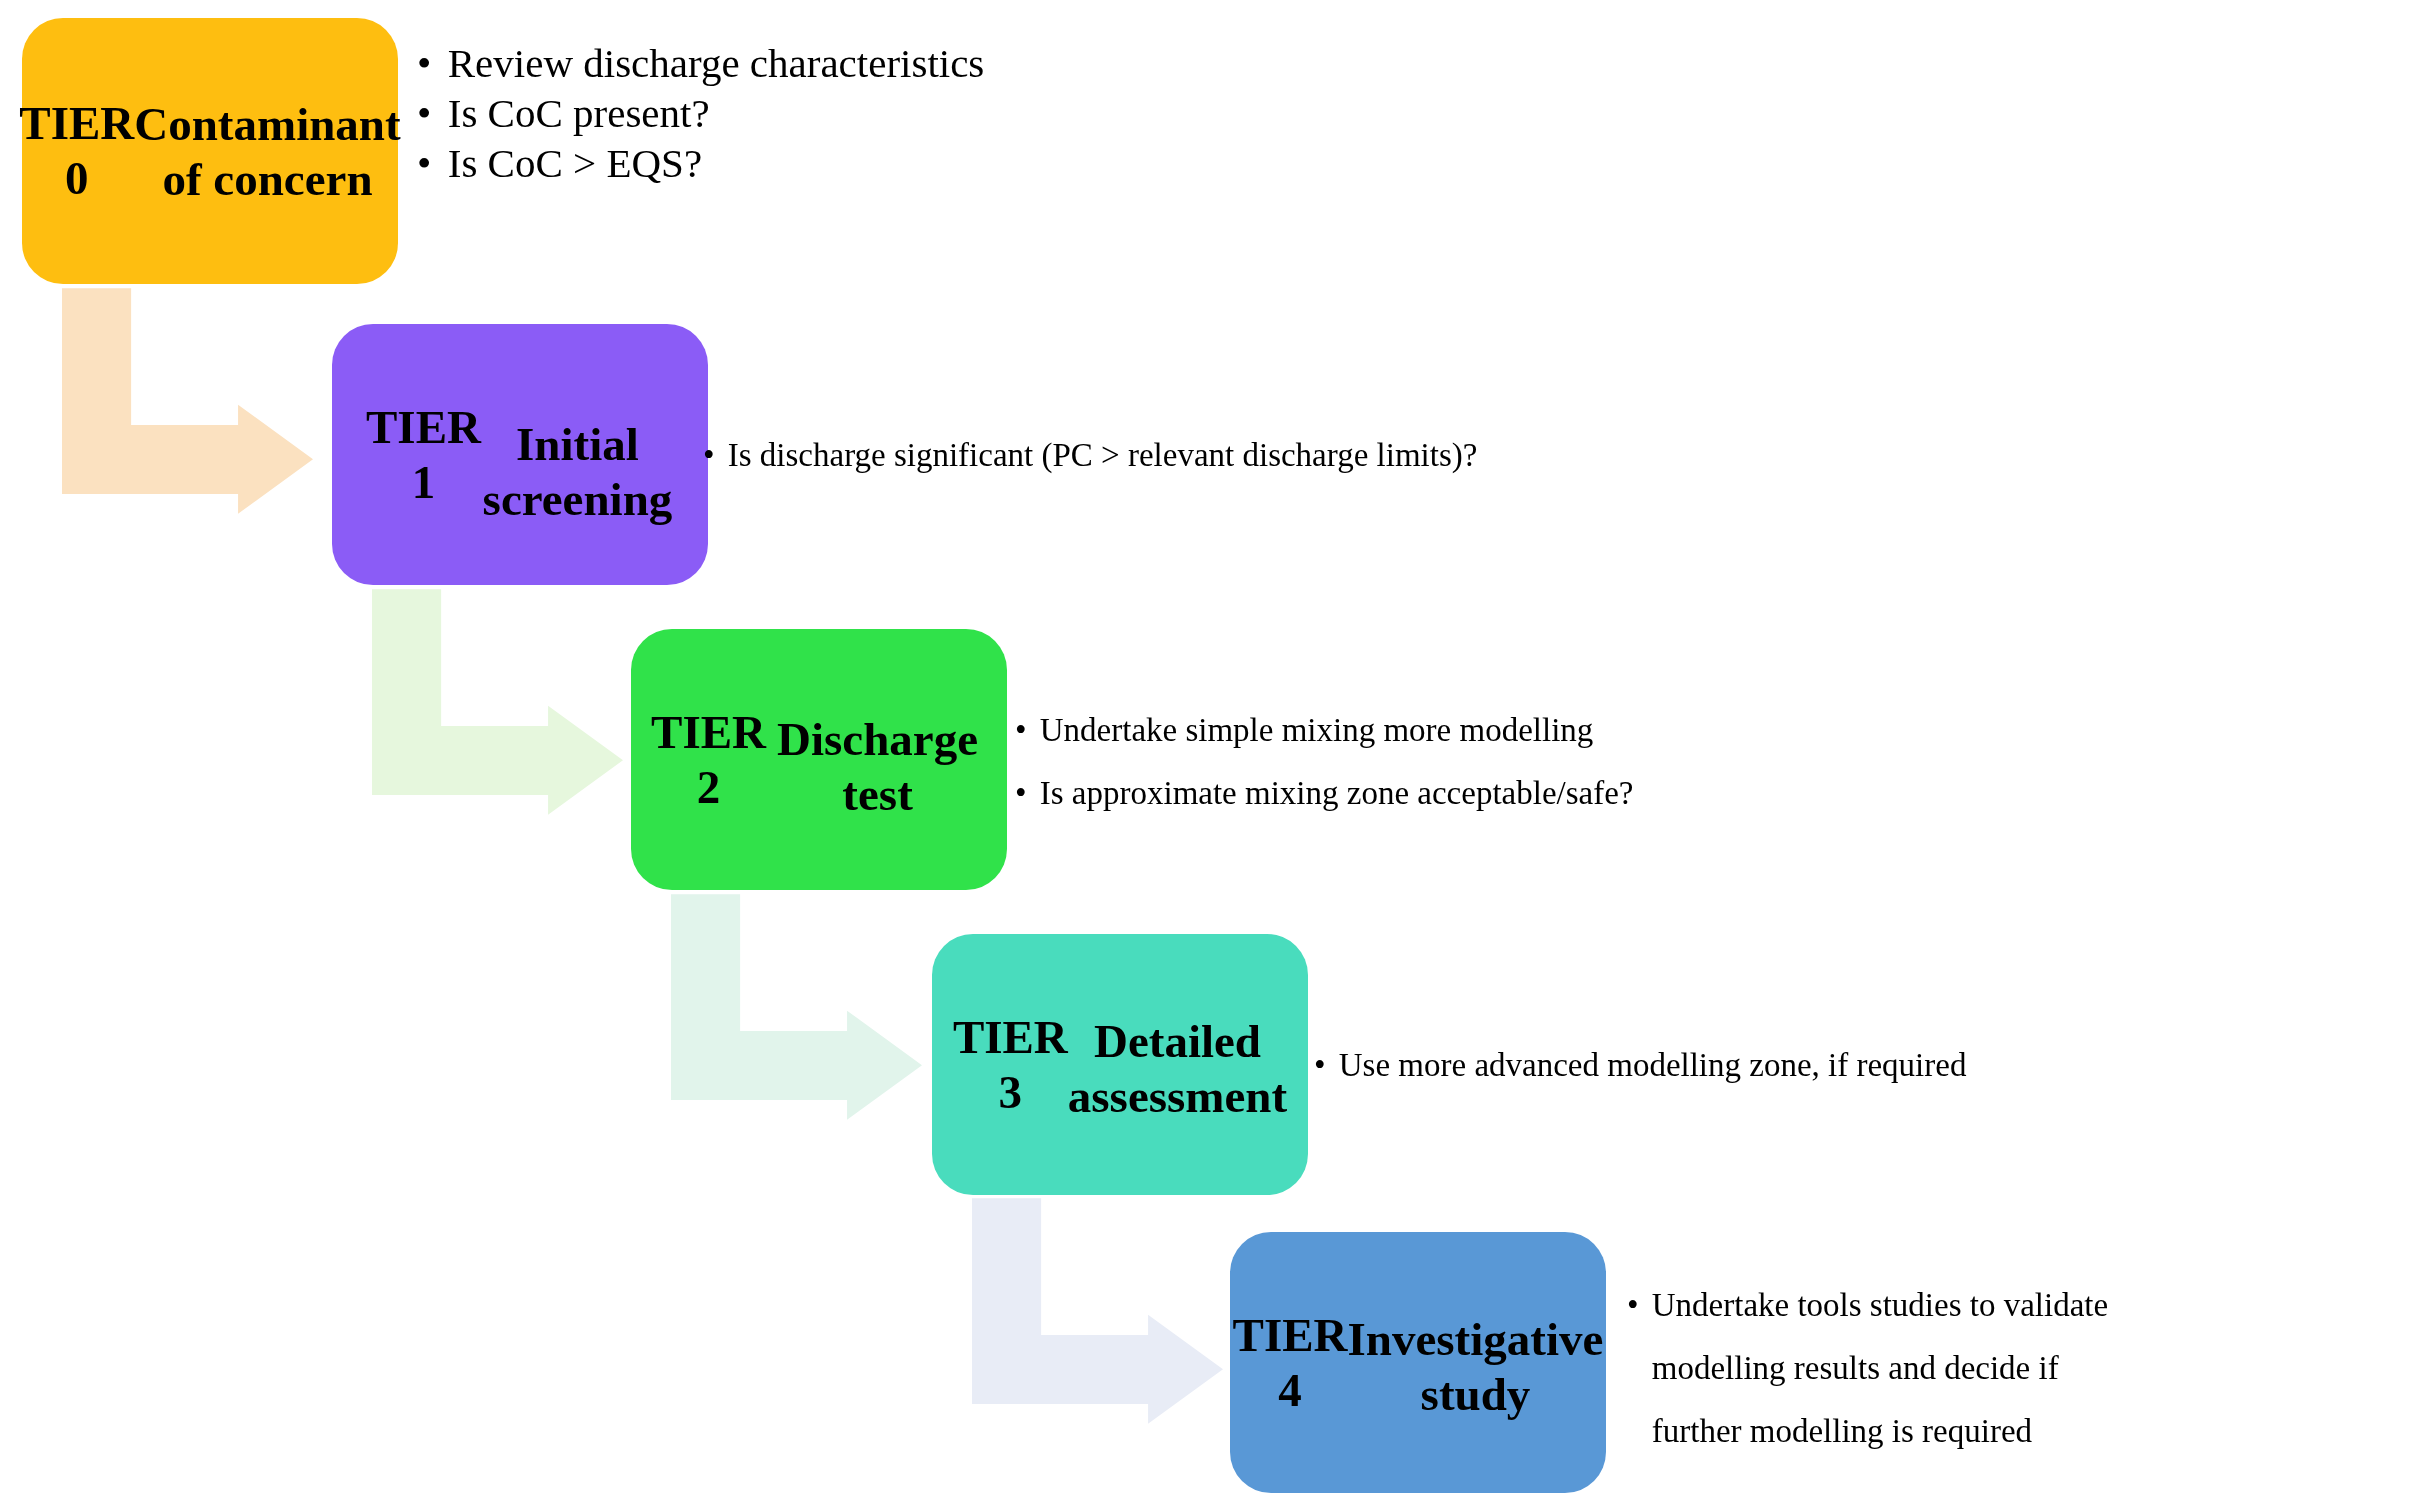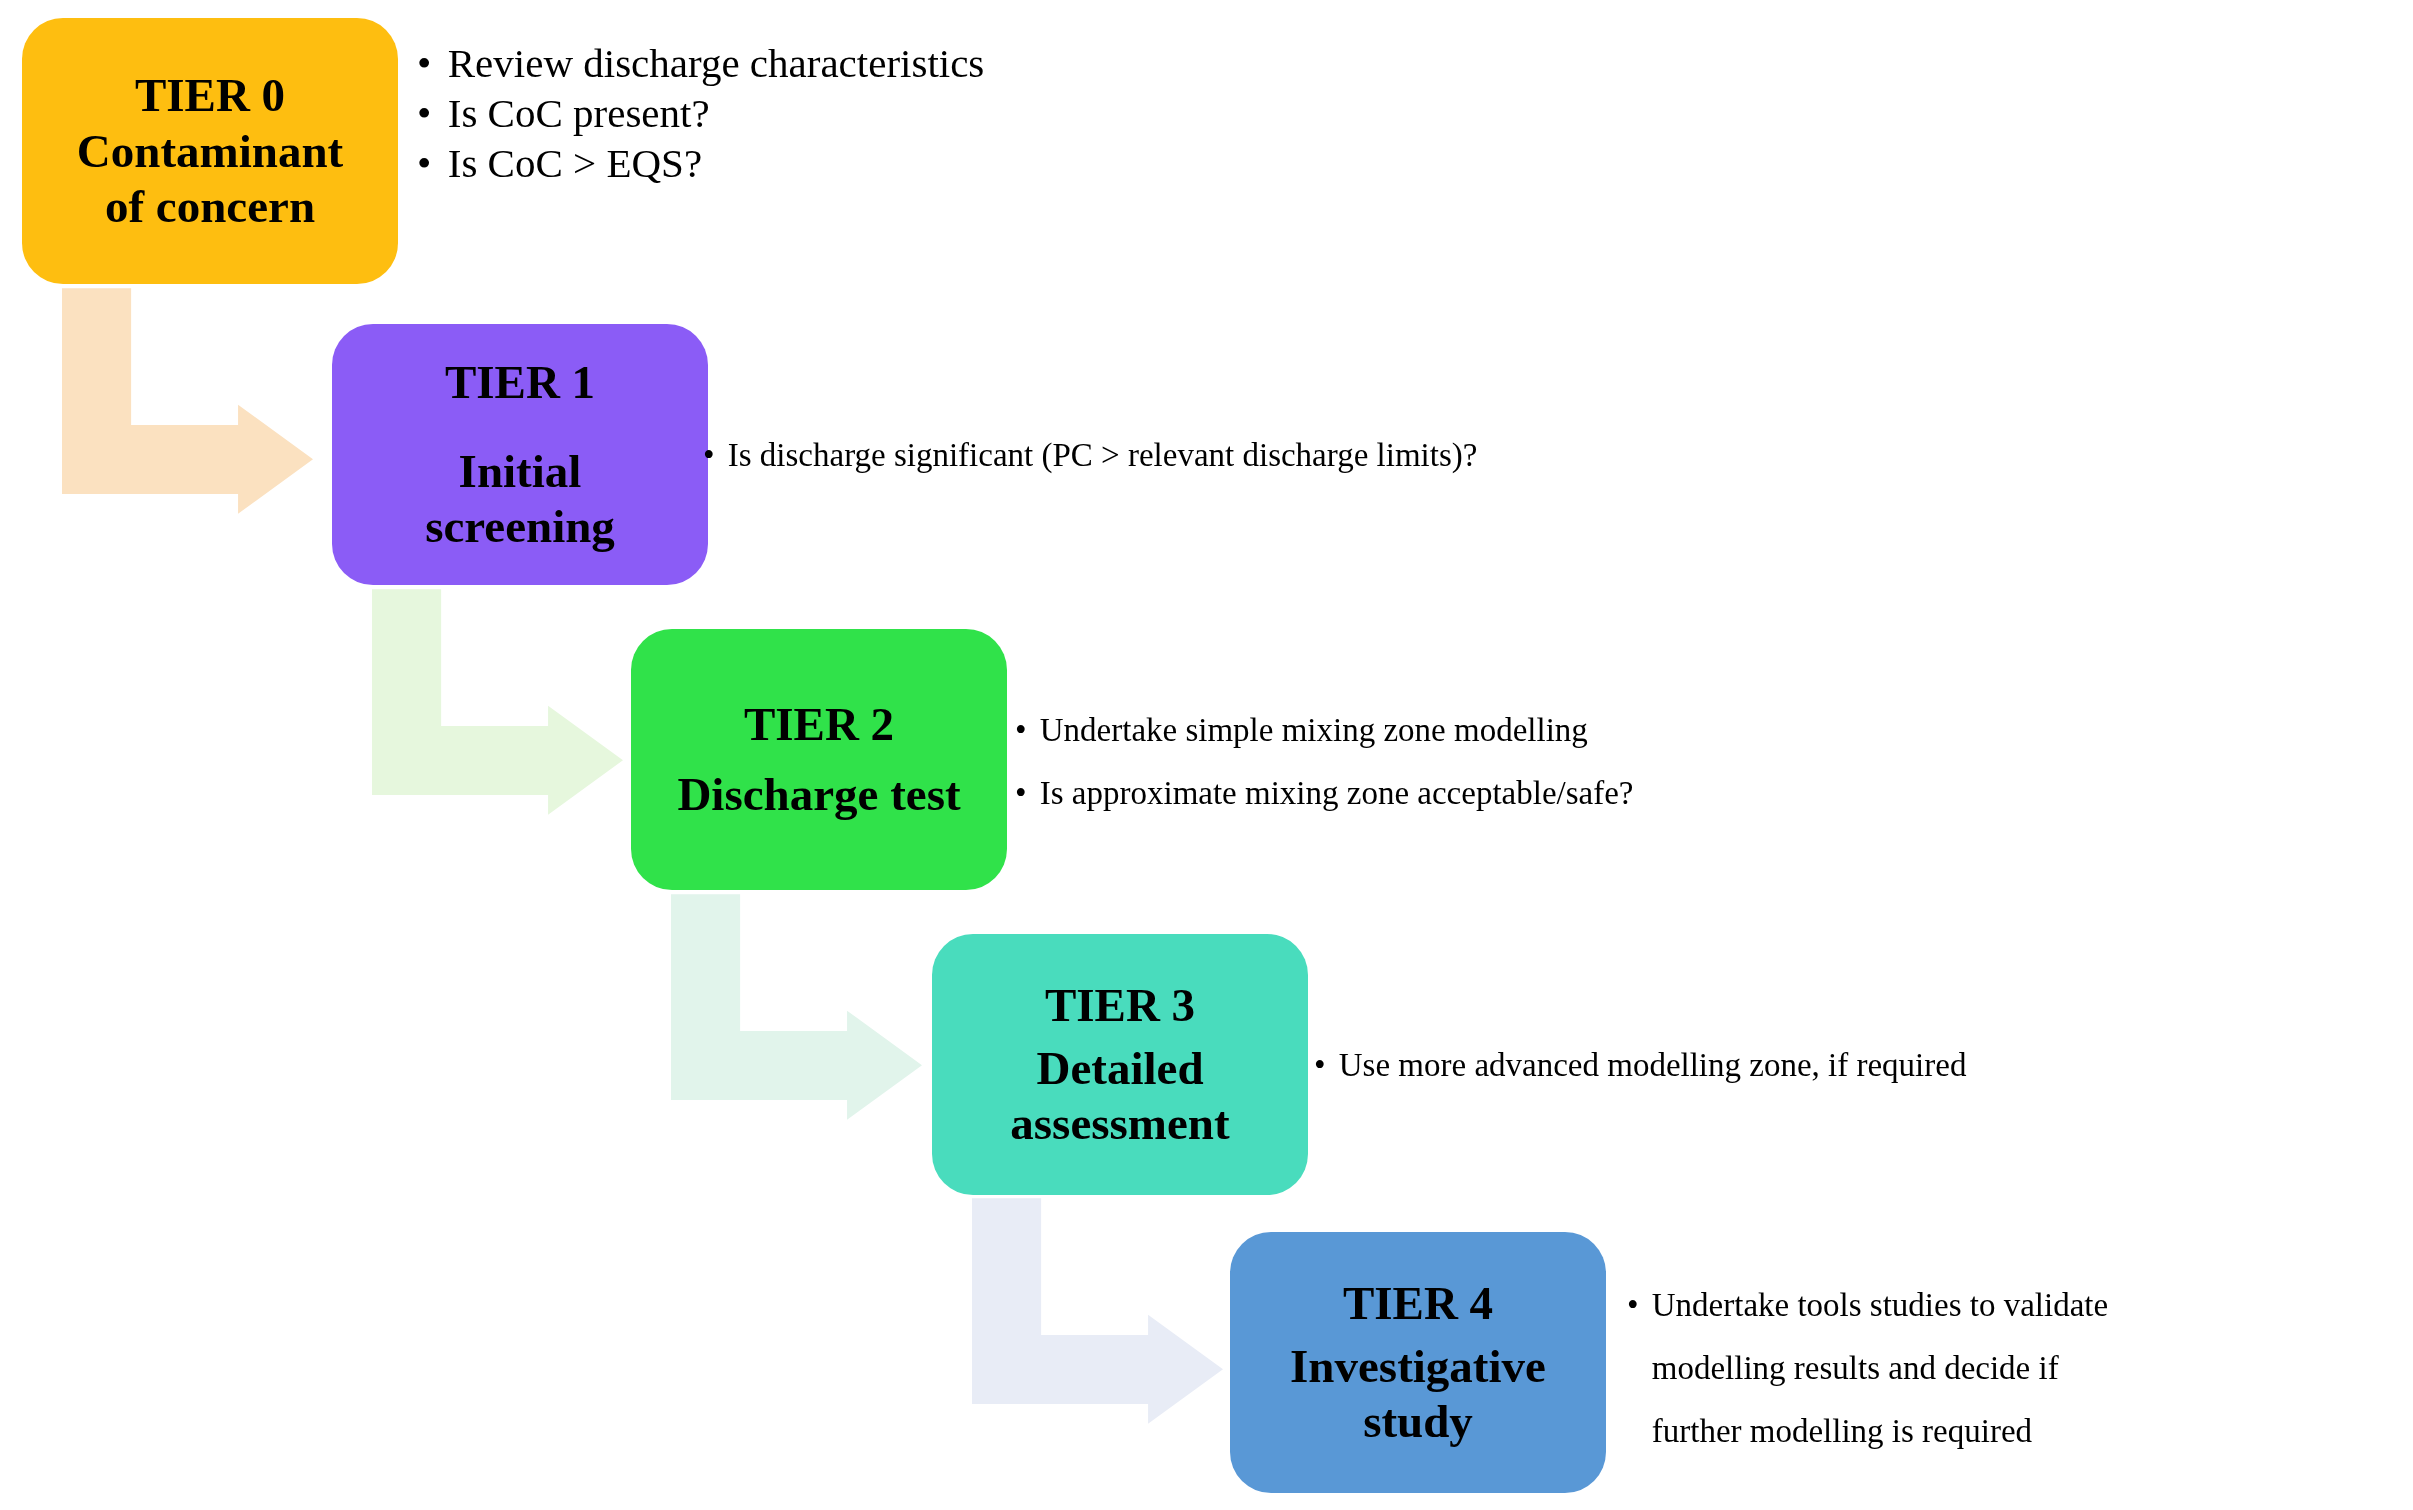--- a/index.html
+++ b/index.html
@@ -13,21 +13,21 @@
     color: #000000;
   }
 
   
   .box {
     position: absolute;
     width: 376px;
     height: 261px;
     border-radius: 41px;
     display: flex;
-    flex-direction: column;
+    flex-direction: row;
     align-items: center;
     justify-content: center;
     text-align: center;
     font-weight: bold;
     font-size: 47px;
     line-height: 55px;
     padding: 0 34px;
     box-sizing: border-box;
   }
   .box .box-subtitle { margin-top: 8.7px; }
@@ -101,21 +101,21 @@
   </div>
 
   <div class="box t2" style="background-color: rgb(48, 226, 74);">
     <div class="box-title">TIER 2</div>
     <div class="box-subtitle">Discharge test</div>
   </div>
   <svg class="arrow a2" viewBox="0 0 345 310">
     <polygon points="0,0 95,0 95,188 242,188 242,160 345,235 242,310 242,283 0,283" style="fill: rgb(225, 244, 235);"></polygon>
   </svg>
   <div class="bullets b2">
-    <div class="line first"><span class="marker">•</span><span>Undertake simple mixing zone modelling</span></div>
+    <div class="line first"><span class="marker">•</span><span>Undertake simple mixing more modelling</span></div>
     <div class="line first"><span class="marker">•</span><span>Is approximate mixing zone acceptable/safe?</span></div>
   </div>
 
   <div class="box t3" style="background-color: rgb(73, 220, 189); font-family: Liberation Serif, serif;">
     <div class="box-title">TIER 3</div>
     <div class="box-subtitle">Detailed assessment</div>
   </div>
   <svg class="arrow a3" viewBox="0 0 345 310">
     <polygon points="0,0 95,0 95,188 242,188 242,160 345,235 242,310 242,283 0,283" style="fill: rgb(232, 236, 246);"></polygon>
   </svg>

